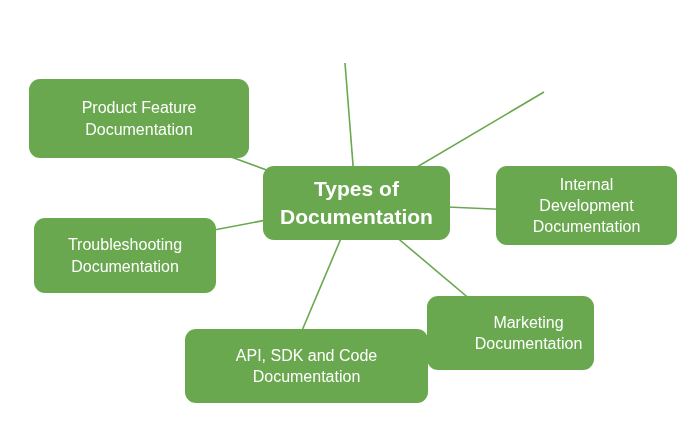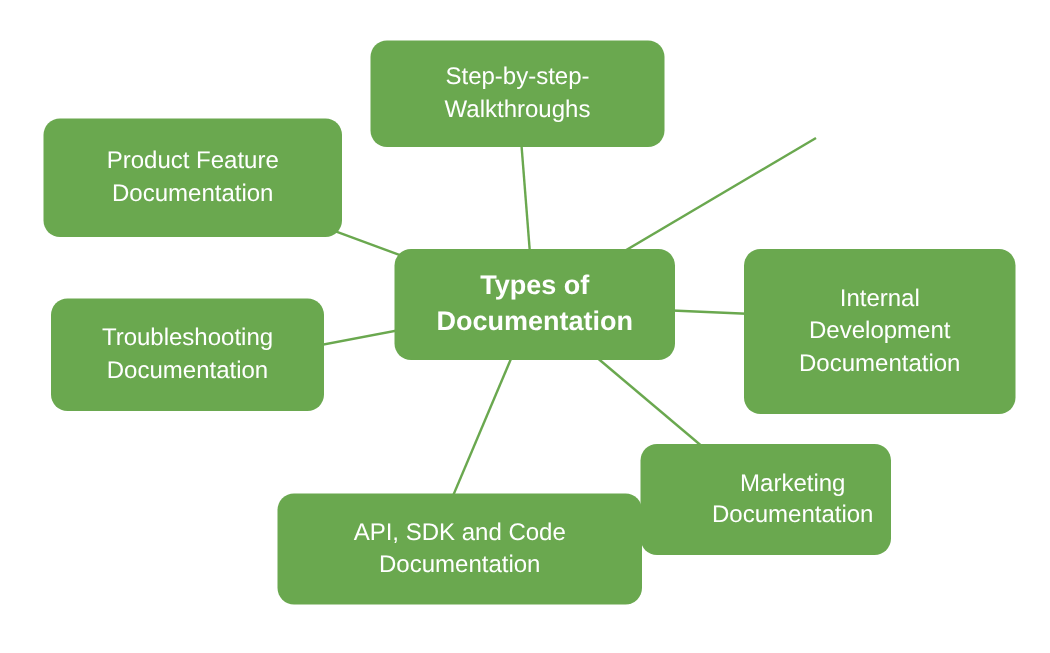--- a/index.html
+++ b/index.html
@@ -34,52 +34,50 @@
     align-items: center;
     justify-content: center;
     text-align: center;
     font-size: 16px;
     line-height: 1.32;
     white-space: pre-line;
     padding: 4px 8px;
   }
   .node.center {
     font-weight: bold;
-    font-size: 18px;
+    font-size: 21px;
   }
   
   .pos-center   { left: 263px; top: 166px; width: 187px; height: 74px; }
   .pos-step     { left: 247px; top:  27px; width: 196px; height: 71px; }
   .pos-kb       { left: 466px; top:  58px; width: 157px; height: 67px; }
-  .pos-internal { left: 496px; top: 166px; width: 181px; height: 110px; }
+  .pos-internal { left: 496px; top: 166px; width: 181px; height: 79px; }
   .pos-mkt      { left: 427px; top: 296px; width: 167px; height: 74px; padding-left: 44px; }
   .pos-api      { left: 185px; top: 329px; width: 243px; height: 74px; }
-  .pos-trouble  { left:  34px; top: 199px; width: 182px; height: 75px; }
-  .pos-product  { left:  29px; top:  79px; width: 199px; height: 79px; }
+  .pos-trouble  { left:  34px; top: 218px; width: 182px; height: 75px; }
+  .pos-product  { left:  29px; top:  79px; width: 220px; height: 79px; }
 </style>
 </head>
 <body>
 
 <div class="canvas">
 
   <svg class="connectors" viewBox="0 0 700 435" aria-hidden="true">
     <line x1="356" y1="203" x2="345" y2="63"></line>
     <line x1="356" y1="203" x2="544" y2="92"></line>
     <line x1="356" y1="203" x2="586" y2="213"></line>
     <line x1="356" y1="203" x2="510" y2="333"></line>
     <line x1="356" y1="203" x2="287" y2="366"></line>
     <line x1="356" y1="203" x2="125" y2="247"></line>
     <line x1="356" y1="203" x2="128" y2="119"></line>
   </svg>
 
   <div class="node center pos-center">Types of
 Documentation</div>
 
-  <div class="node pos-step">Step-by-step-
-Walkthroughs</div>
 
 
   <div class="node pos-internal">Internal
 Development
 Documentation</div>
 
   <div class="node pos-mkt">Marketing
 Documentation</div>
 
   <div class="node pos-api">API, SDK and Code

